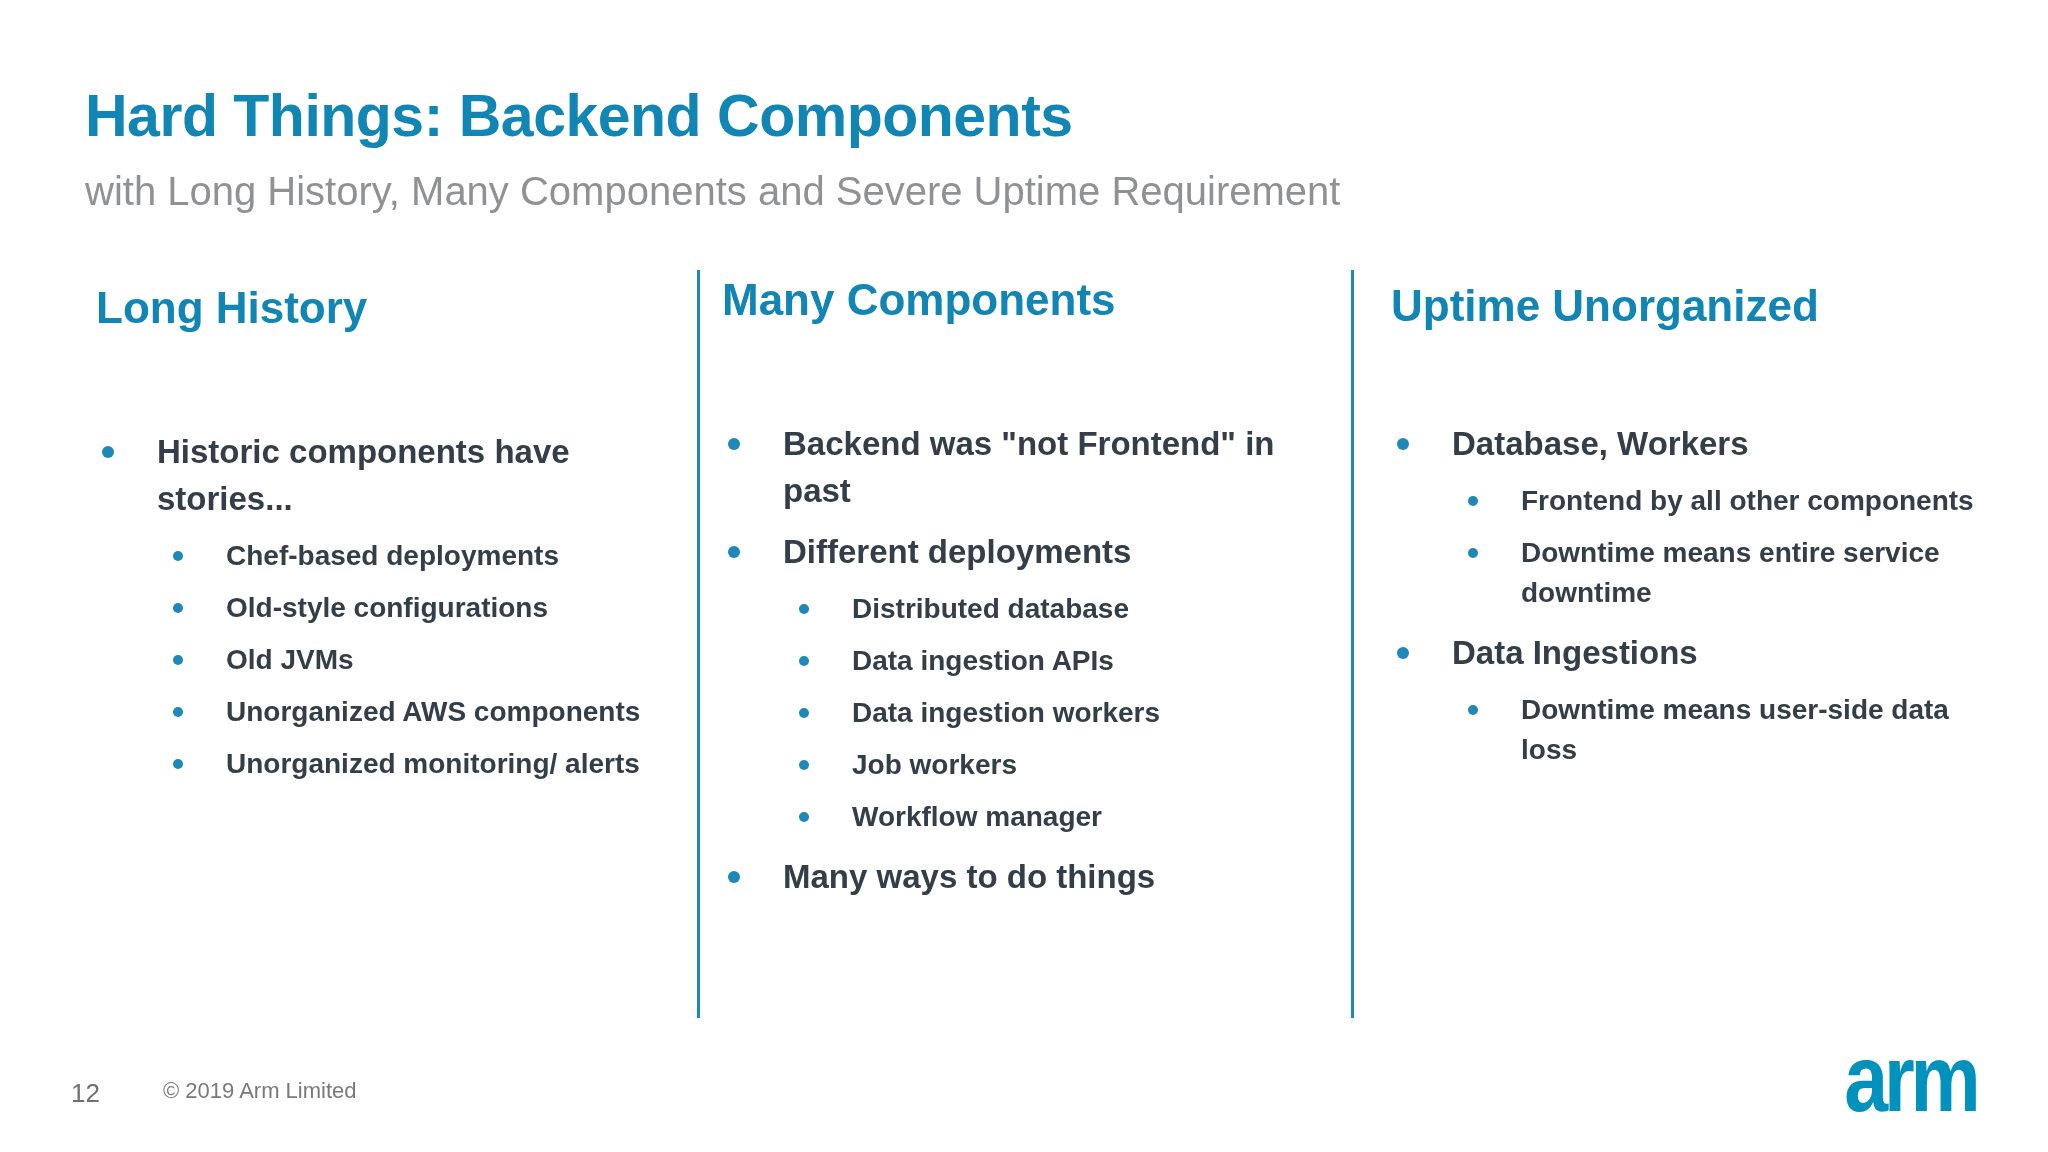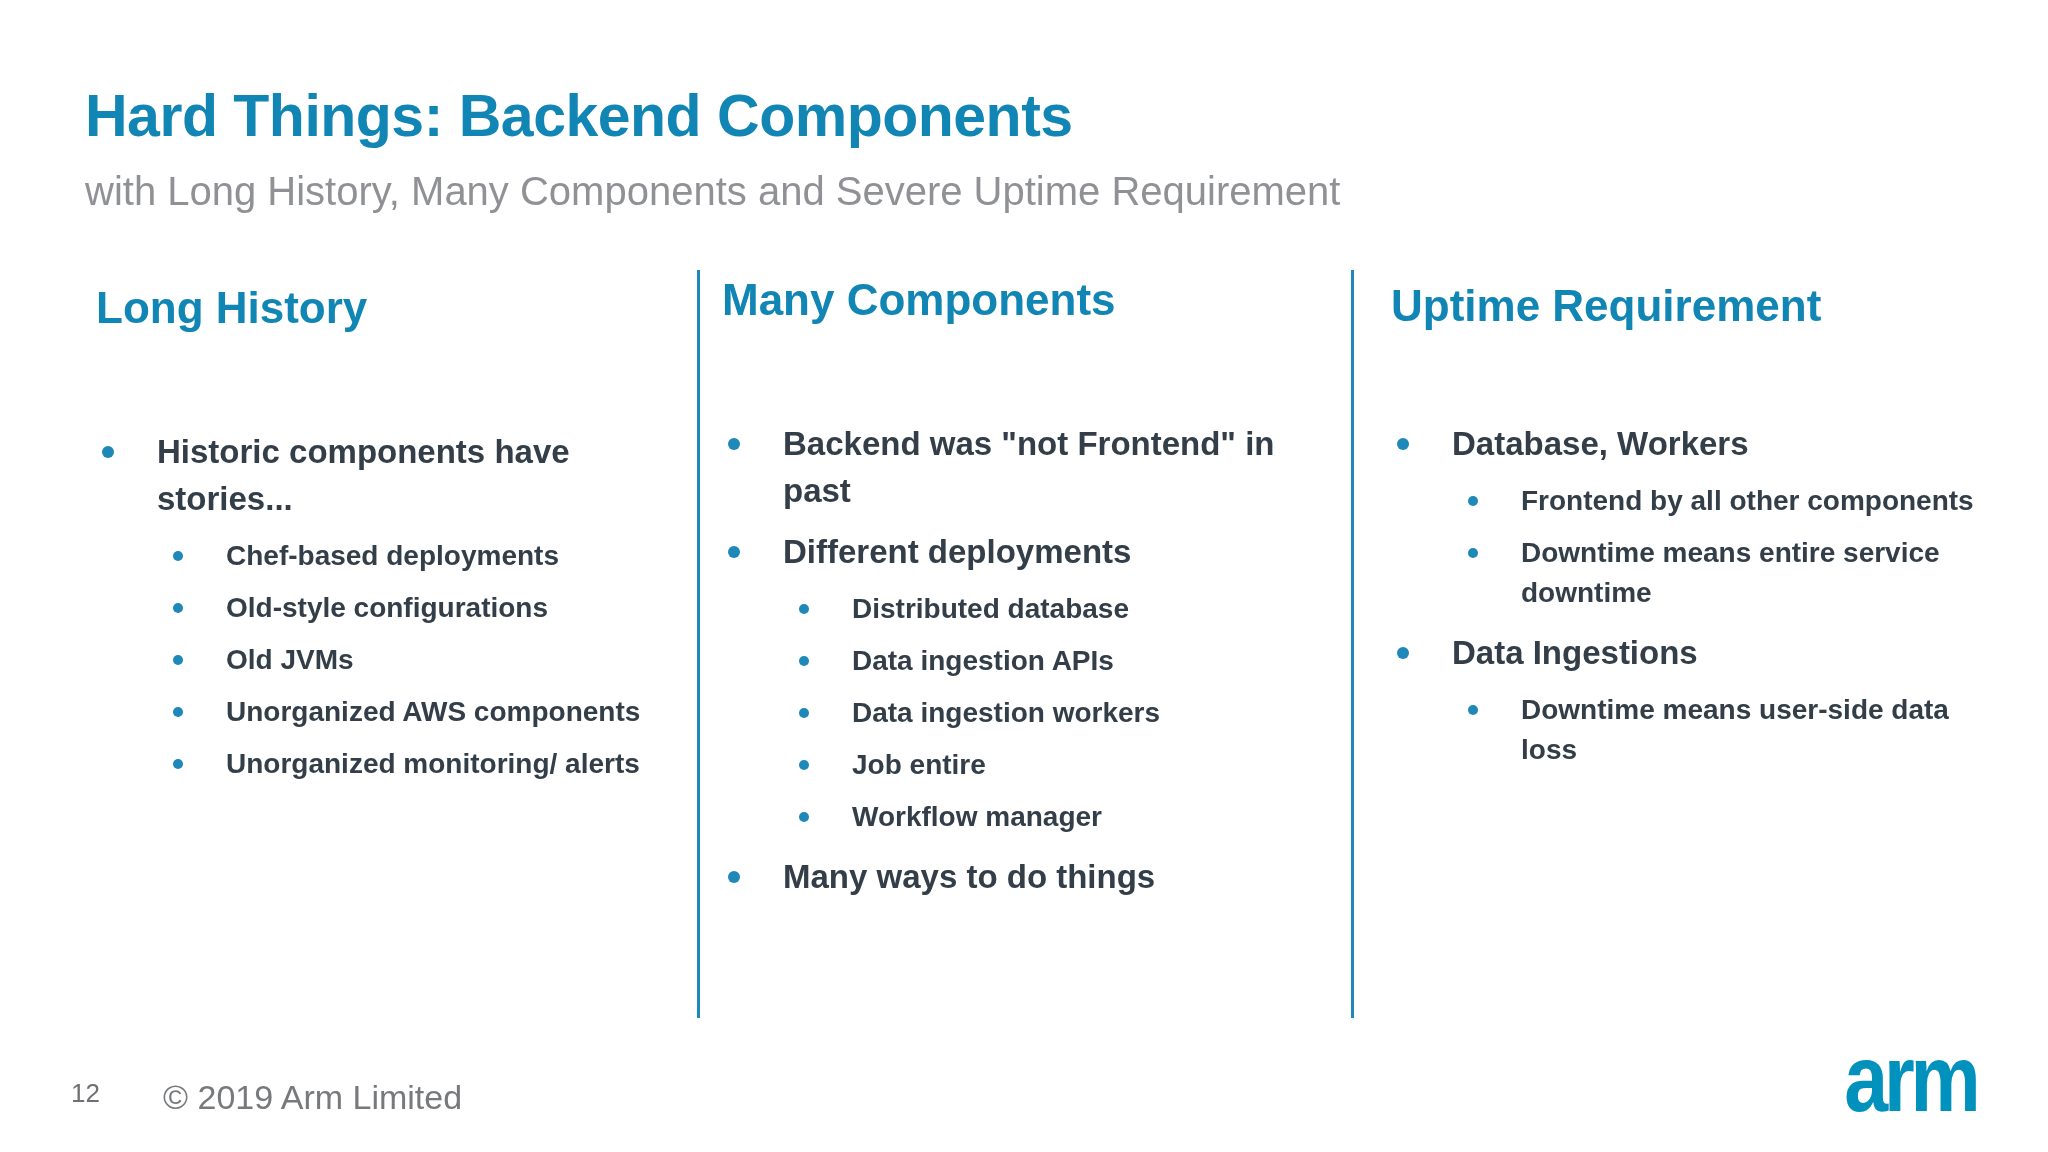--- a/index.html
+++ b/index.html
@@ -84,21 +84,21 @@
   
   .page-number {
     position: absolute;
     left: 71px; top: 1078px;
     font-size: 26px;
     color: #6E7073;
   }
   .copyright {
     position: absolute;
     left: 163px; top: 1078px;
-    font-size: 34px;
+    font-size: 22px;
     color: #77797C;
   }
   .arm-logo {
     position: absolute;
     right: 72px; bottom: 26px;
     font-size: 94px;
     font-weight: bold;
     letter-spacing: -5px;
     color: #0091BD;
     line-height: 1;
@@ -131,28 +131,28 @@
     </div>
 
     <div class="col col-2">
       <div class="col-heading">Many Components</div>
       <ul class="bullets">
         <li class="li l1"><span class="dot"></span><span>Backend was "not Frontend" in past</span></li>
         <li class="li l1"><span class="dot"></span><span>Different deployments</span></li>
         <li class="li l2"><span class="dot"></span><span>Distributed database</span></li>
         <li class="li l2"><span class="dot"></span><span>Data ingestion APIs</span></li>
         <li class="li l2"><span class="dot"></span><span>Data ingestion workers</span></li>
-        <li class="li l2"><span class="dot"></span><span>Job entire</span></li>
+        <li class="li l2"><span class="dot"></span><span>Job workers</span></li>
         <li class="li l2"><span class="dot"></span><span>Workflow manager</span></li>
         <li class="li l1"><span class="dot"></span><span>Many ways to do things</span></li>
       </ul>
     </div>
 
     <div class="col col-3">
-      <div class="col-heading">Uptime Requirement</div>
+      <div class="col-heading">Uptime Unorganized</div>
       <ul class="bullets">
         <li class="li l1"><span class="dot"></span><span>Database, Workers</span></li>
         <li class="li l2"><span class="dot"></span><span>Frontend by all other components</span></li>
         <li class="li l2"><span class="dot"></span><span>Downtime means entire service downtime</span></li>
         <li class="li l1"><span class="dot"></span><span>Data Ingestions</span></li>
         <li class="li l2"><span class="dot"></span><span>Downtime means user-side data loss</span></li>
       </ul>
     </div>
 
   </div>

